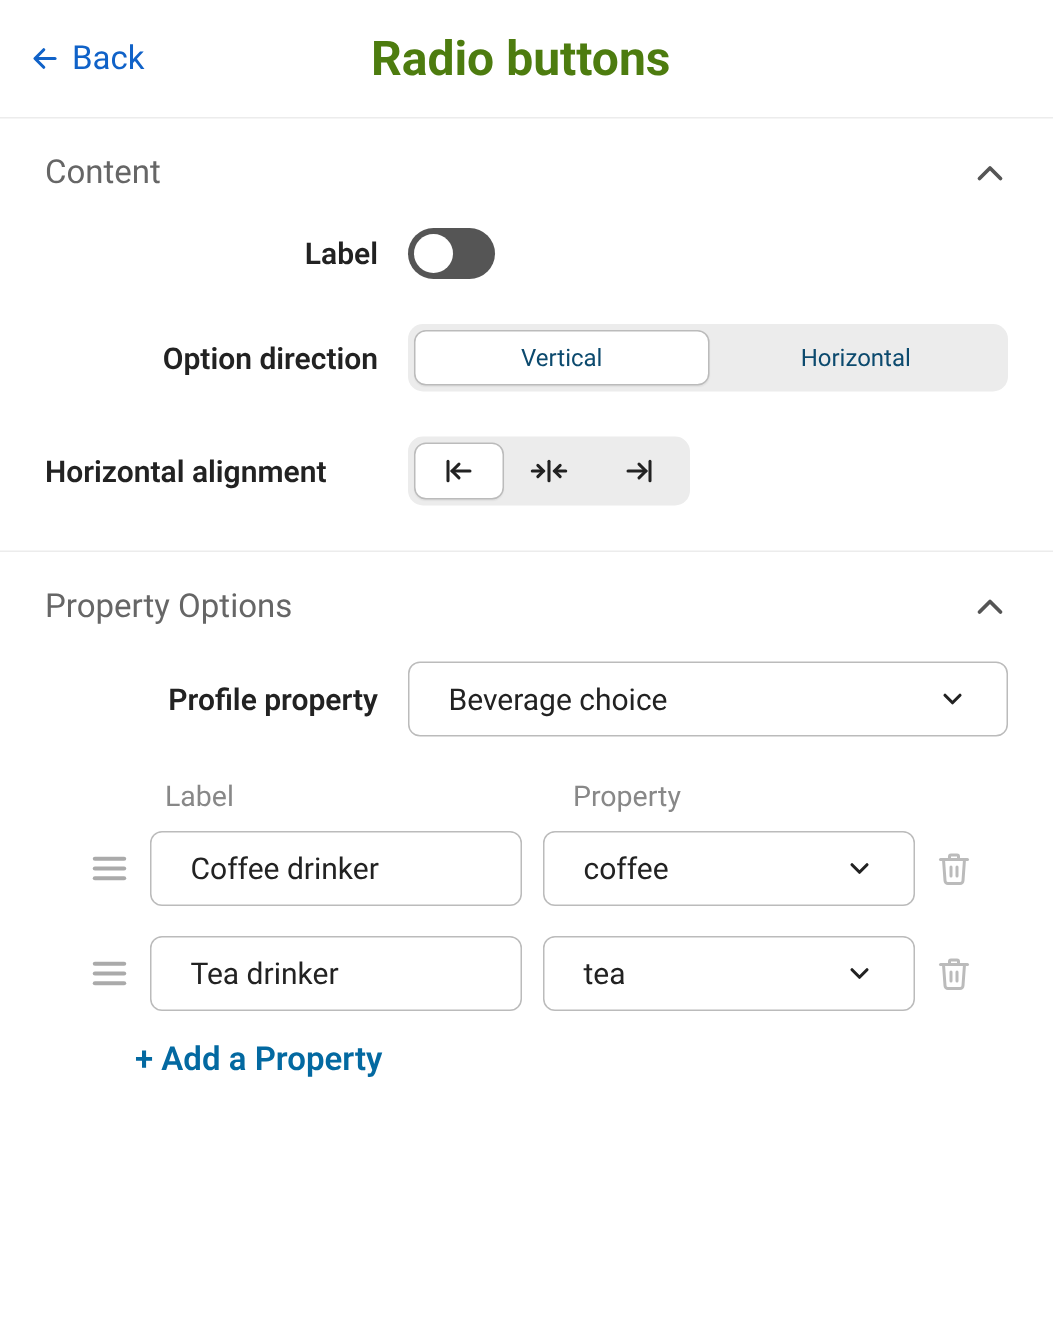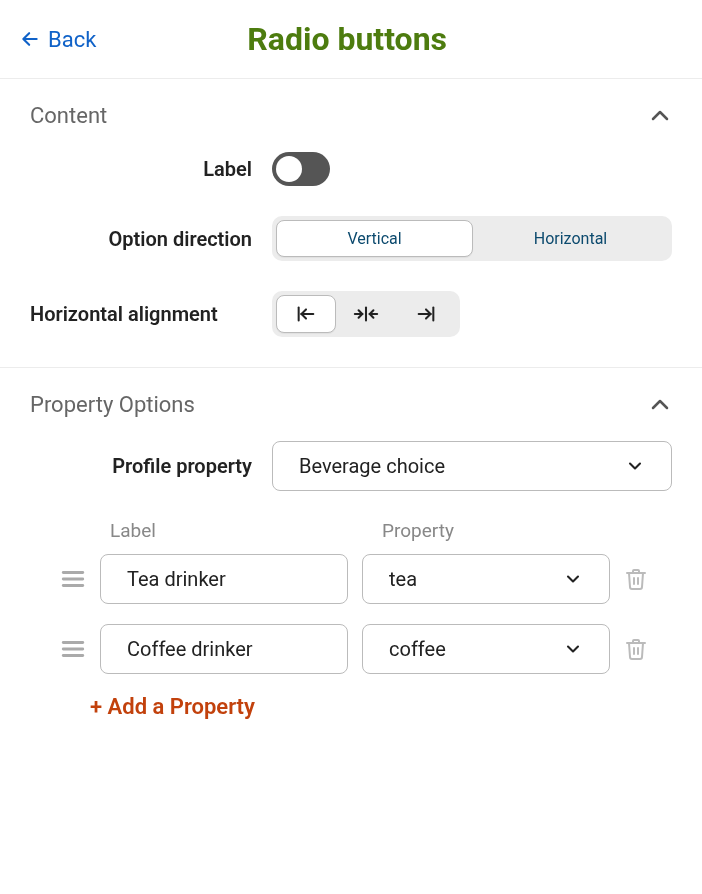--- a/index.html
+++ b/index.html
@@ -122,21 +122,21 @@
 
   .option-row {
     display:flex; align-items:center; gap:14px; margin-bottom:20px; padding-left:30px;
   }
   .drag-handle { color:#aaa; cursor:grab; }
   .option-row .text-box { width:248px; }
   .option-row .select-box { width:248px; }
   .trash { color:#bbb; cursor:pointer; }
 
   .add-property {
-    font-size:22px; font-weight:600; color:#c2410c; cursor:pointer; padding-left:60px; margin-top:18px;
+    font-size:22px; font-weight:600; color:#0369a1; cursor:pointer; padding-left:60px; margin-top:18px;
   }
 
   svg { display:block; }
 </style>
 </head>
 <body>
 
 <div class="header">
   <div class="back-link">
     <svg viewBox="0 0 24 24" fill="none" stroke="#1062c8" stroke-width="2.5" stroke-linecap="round" stroke-linejoin="round">
@@ -233,53 +233,53 @@
     <div class="col-h prop-h">Property</div>
   </div>
 
   <div class="option-row">
     <svg class="drag-handle" width="26" height="22" viewBox="0 0 24 20" fill="none" stroke="#aaa" stroke-width="2.6" stroke-linecap="round">
         <line x1="3" y1="4" x2="21" y2="4"></line>
         <line x1="3" y1="10" x2="21" y2="10"></line>
         <line x1="3" y1="16" x2="21" y2="16"></line>
       </svg>
     <div class="text-box">
+      <span>Coffee drinker</span>
+    </div>
+    <div class="select-box">
+      <span>coffee</span>
+      <svg class="caret" width="20" height="20" viewBox="0 0 24 24" fill="none" stroke="#222" stroke-width="2.5" stroke-linecap="round" stroke-linejoin="round">
+          <polyline points="6 9 12 15 18 9"></polyline>
+        </svg>
+    </div>
+    <svg class="trash" width="24" height="24" viewBox="0 0 24 24" fill="none" stroke="#bbb" stroke-width="2" stroke-linecap="round" stroke-linejoin="round">
+        <polyline points="3 6 5 6 21 6"></polyline>
+        <path d="M19 6l-1 14a2 2 0 0 1-2 2H8a2 2 0 0 1-2-2L5 6"></path>
+        <path d="M10 11v6M14 11v6"></path>
+        <path d="M9 6V4a1 1 0 0 1 1-1h4a1 1 0 0 1 1 1v2"></path>
+      </svg>
+  </div>
+
+  <div class="option-row">
+    <svg class="drag-handle" width="26" height="22" viewBox="0 0 24 20" fill="none" stroke="#aaa" stroke-width="2.6" stroke-linecap="round">
+        <line x1="3" y1="4" x2="21" y2="4"></line>
+        <line x1="3" y1="10" x2="21" y2="10"></line>
+        <line x1="3" y1="16" x2="21" y2="16"></line>
+      </svg>
+    <div class="text-box">
       <span>Tea drinker</span>
     </div>
     <div class="select-box">
       <span>tea</span>
       <svg class="caret" width="20" height="20" viewBox="0 0 24 24" fill="none" stroke="#222" stroke-width="2.5" stroke-linecap="round" stroke-linejoin="round">
           <polyline points="6 9 12 15 18 9"></polyline>
         </svg>
     </div>
     <svg class="trash" width="24" height="24" viewBox="0 0 24 24" fill="none" stroke="#bbb" stroke-width="2" stroke-linecap="round" stroke-linejoin="round">
         <polyline points="3 6 5 6 21 6"></polyline>
         <path d="M19 6l-1 14a2 2 0 0 1-2 2H8a2 2 0 0 1-2-2L5 6"></path>
         <path d="M10 11v6M14 11v6"></path>
         <path d="M9 6V4a1 1 0 0 1 1-1h4a1 1 0 0 1 1 1v2"></path>
       </svg>
   </div>
 
-  <div class="option-row">
-    <svg class="drag-handle" width="26" height="22" viewBox="0 0 24 20" fill="none" stroke="#aaa" stroke-width="2.6" stroke-linecap="round">
-        <line x1="3" y1="4" x2="21" y2="4"></line>
-        <line x1="3" y1="10" x2="21" y2="10"></line>
-        <line x1="3" y1="16" x2="21" y2="16"></line>
-      </svg>
-    <div class="text-box">
-      <span>Coffee drinker</span>
-    </div>
-    <div class="select-box">
-      <span>coffee</span>
-      <svg class="caret" width="20" height="20" viewBox="0 0 24 24" fill="none" stroke="#222" stroke-width="2.5" stroke-linecap="round" stroke-linejoin="round">
-          <polyline points="6 9 12 15 18 9"></polyline>
-        </svg>
-    </div>
-    <svg class="trash" width="24" height="24" viewBox="0 0 24 24" fill="none" stroke="#bbb" stroke-width="2" stroke-linecap="round" stroke-linejoin="round">
-        <polyline points="3 6 5 6 21 6"></polyline>
-        <path d="M19 6l-1 14a2 2 0 0 1-2 2H8a2 2 0 0 1-2-2L5 6"></path>
-        <path d="M10 11v6M14 11v6"></path>
-        <path d="M9 6V4a1 1 0 0 1 1-1h4a1 1 0 0 1 1 1v2"></path>
-      </svg>
-  </div>
-
   <div class="add-property">+ Add a Property</div>
 </div>
 
 </body></html>

